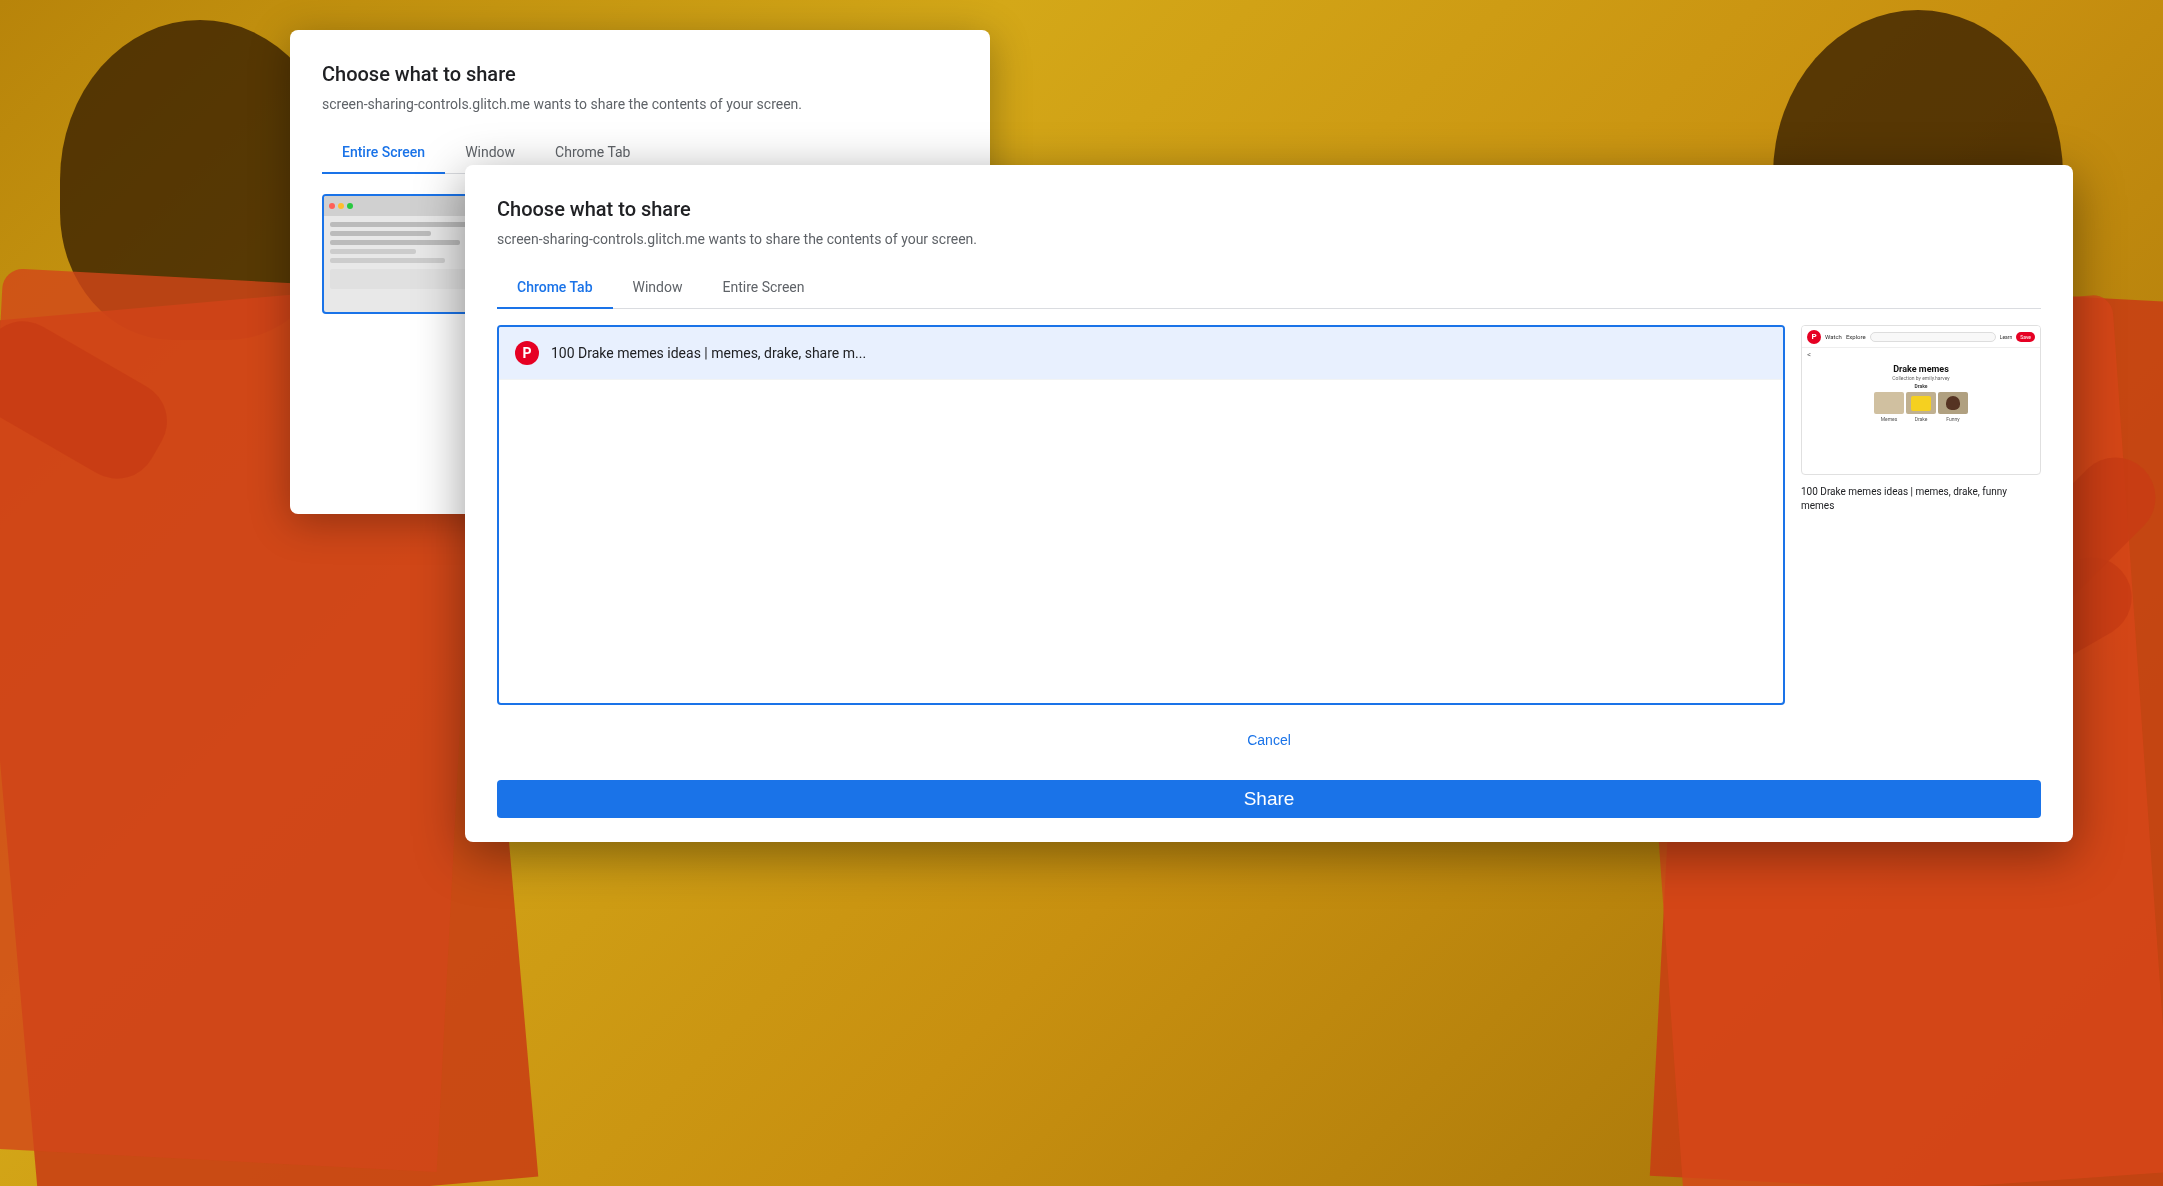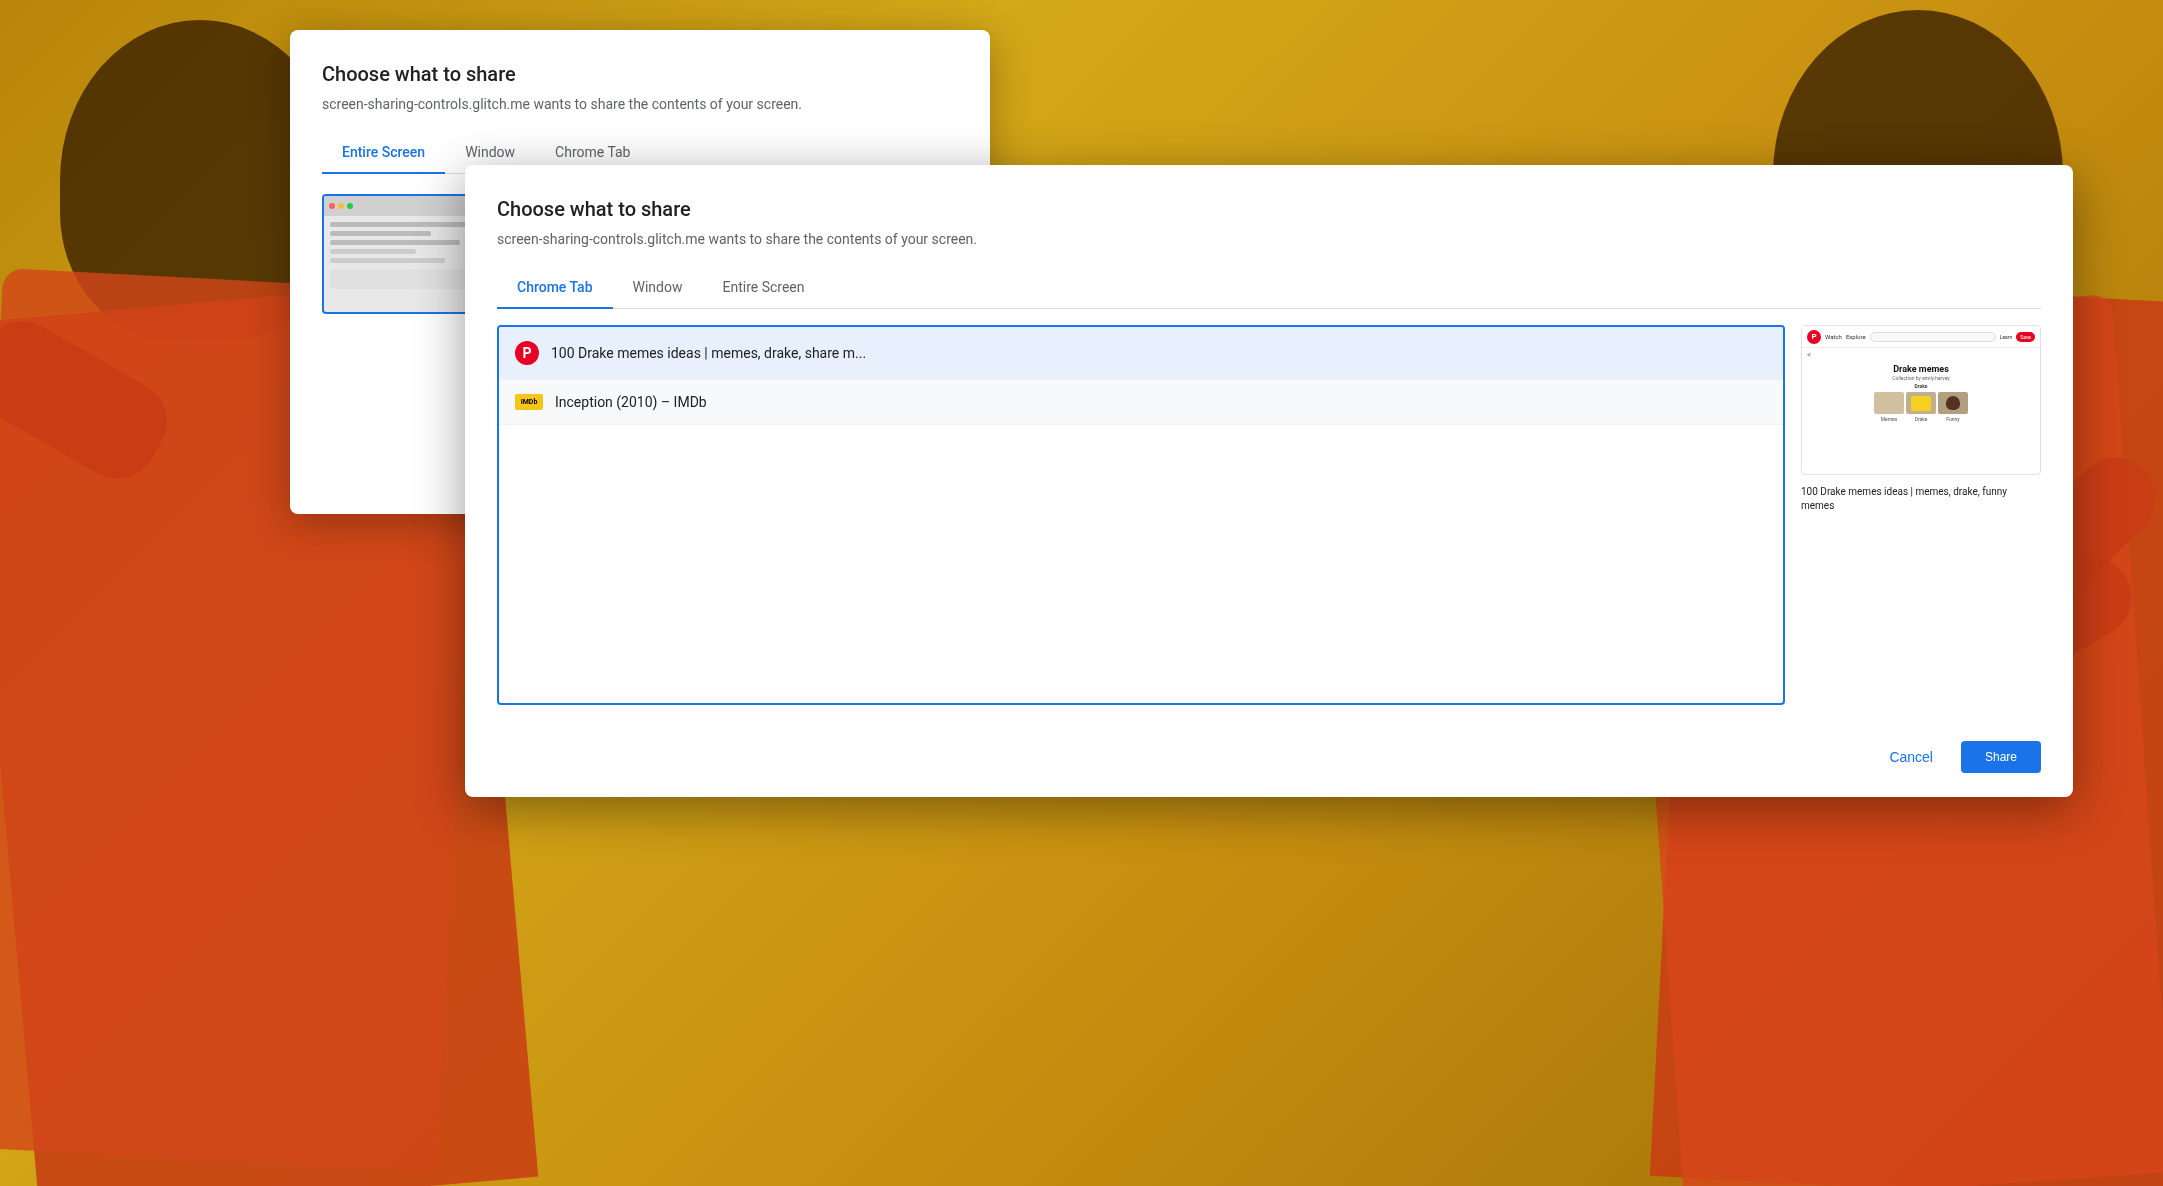--- a/index.html
+++ b/index.html
@@ -87,25 +87,20 @@
   <div style="display:flex;gap:16px;margin-top:16px;">
 
     <div style="flex:1;border:2px solid #1a73e8;border-radius:4px;min-height:380px;max-height:380px;overflow:hidden;">
 
       <div style="display:flex;align-items:center;gap:12px;padding:14px 16px;background:#e8f0fe;border-bottom:1px solid #f1f3f4;cursor:pointer;">
 
         <div style="width:24px;height:24px;border-radius:50%;background:#e60023;display:flex;align-items:center;justify-content:center;flex-shrink:0;color:white;font-size:14px;font-weight:bold;">P</div>
         <span style="font-size:14px;color:#202124;white-space:nowrap;overflow:hidden;text-overflow:ellipsis;">100 Drake memes ideas | memes, drake, share m...</span>
       </div>
 
-      <div style="display:flex;align-items:center;gap:12px;padding:14px 16px;background:#f8f9fa;border-bottom:1px solid #f1f3f4;cursor:pointer;">
-
-        <div style="width:28px;height:16px;background:#f5c518;border-radius:2px;display:flex;align-items:center;justify-content:center;font-size:7px;font-weight:bold;color:#000;flex-shrink:0;">IMDb</div>
-        <span style="font-size:14px;color:#202124;">Inception (2010) – IMDb</span>
-      </div>
     </div>
 
     <div style="width:240px;flex-shrink:0;">
 
       <div style="width:100%;height:150px;background:#fff;border-radius:4px;overflow:hidden;border:1px solid #e0e0e0;margin-bottom:10px;">
 
         <div style="height:100%;display:flex;flex-direction:column;">
 
           <div style="height:22px;background:#fff;display:flex;align-items:center;gap:4px;padding:0 5px;border-bottom:1px solid #eee;flex-shrink:0;">
             <div style="width:14px;height:14px;border-radius:50%;background:#e60023;display:flex;align-items:center;justify-content:center;color:white;font-size:8px;font-weight:bold;flex-shrink:0;">P</div>
@@ -140,17 +135,17 @@
               <div style="width:30px;text-align:center;">Funny</div>
             </div>
           </div>
         </div>
       </div>
 
       <div style="font-size:10px;color:#202124;line-height:1.4;">100 Drake memes ideas | memes, drake, funny memes</div>
     </div>
   </div>
 
-  <div style="display:flex;justify-content:flex-end;gap:4px;padding-top:36px;">
+  <div style="display:flex;justify-content:flex-end;gap:24px;padding-top:19px;flex-direction:column;">
     <button style="padding:8px 24px;border-radius:4px;font-size:14px;font-weight:500;cursor:pointer;border:none;background:transparent;color:#1a73e8;">Cancel</button>
-    <button style="padding:8px 24px;border-radius:4px;font-size:12px;font-weight:500;cursor:pointer;border:none;background:#1a73e8;color:#fff;">Share</button>
+    <button style="padding:8px 24px;border-radius:4px;font-size:19px;font-weight:500;cursor:pointer;border:none;background:#1a73e8;color:#fff;">Share</button>
   </div>
 </div>
 
 </body></html>

